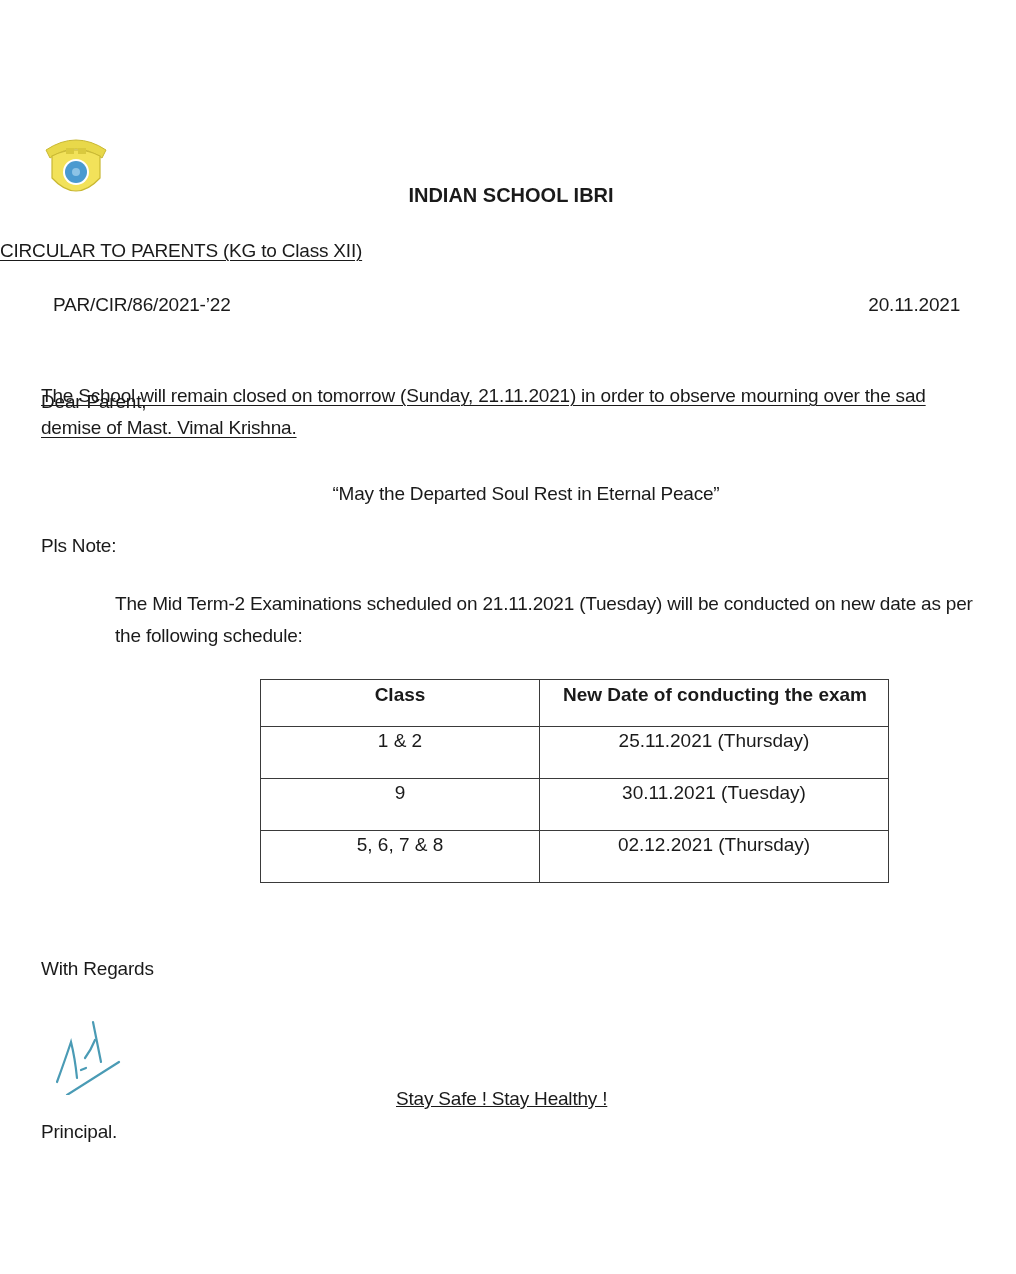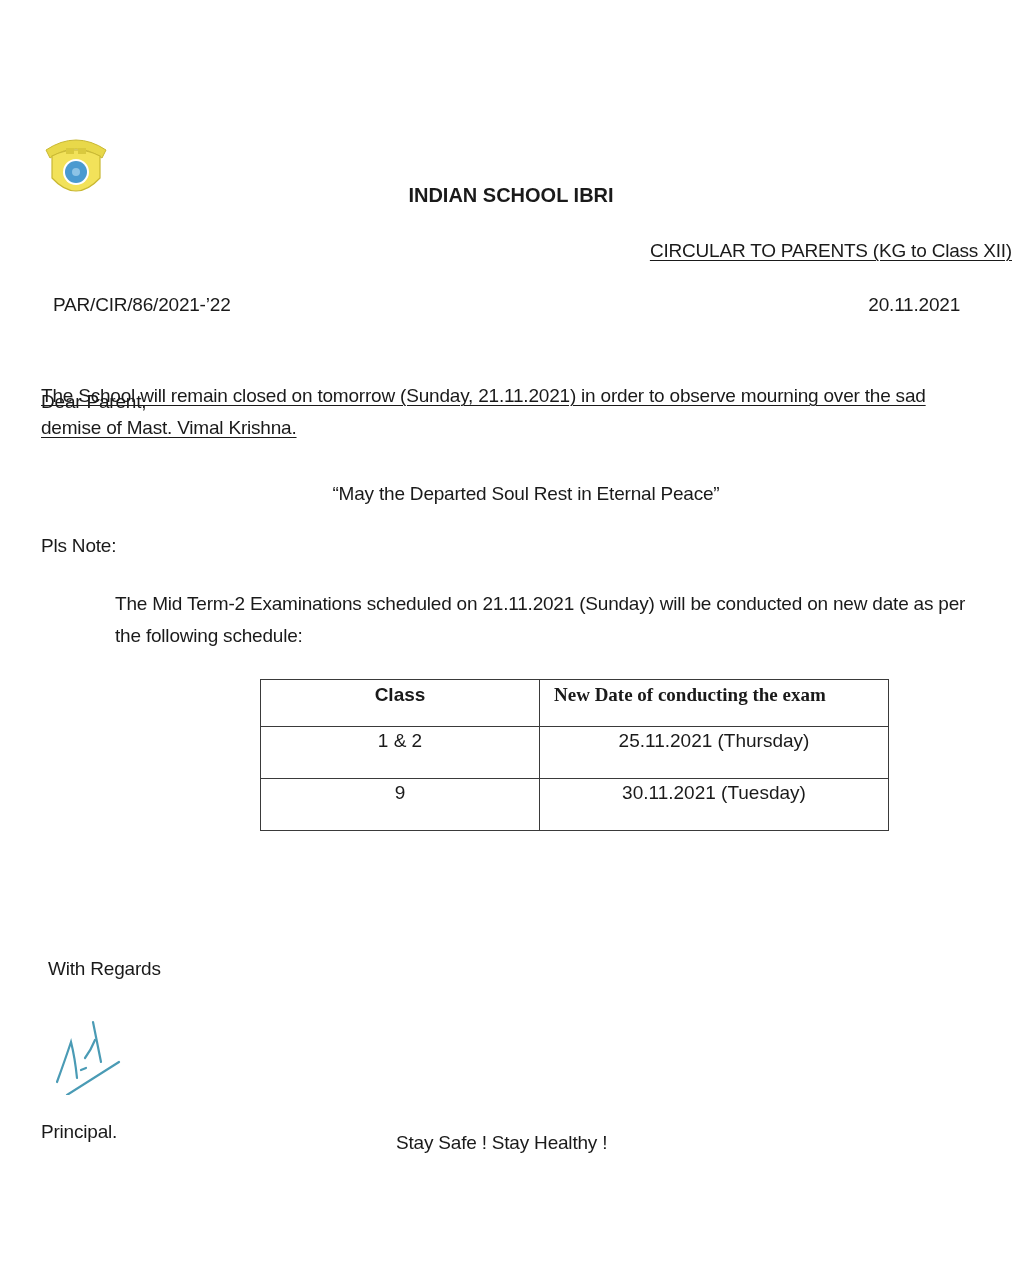--- a/index.html
+++ b/index.html
@@ -6,40 +6,40 @@
   body {
     width: 1016px; height: 1274px; position: relative; overflow: hidden;
     font-family: "Liberation Sans", "DejaVu Sans", sans-serif;
     color: #1a1a1a;
   }
   .abs { position: absolute; white-space: nowrap; }
   .txt { font-size: 19px; letter-spacing: -0.2px; }
   .u { text-decoration: underline; text-underline-offset: 3px; text-decoration-thickness: 1px; }
   #logo { left: 38px; top: 128px; width: 76px; height: 76px; }
   #school-name { left: 0; width: 1022px; text-align: center; top: 184px; font-weight: bold; font-size: 20px; }
-  #circular-title { left: 0; width: 1012px; text-align: right; top: 240px; }
+  #circular-title { left: 0; width: 1012px; text-align: left; top: 240px; }
   #ref-no { left: 41px; top: 294px; margin-left: 12px; }
   #date { right: 56px; top: 294px; }
   #salutation { left: 41px; top: 346px; margin-top: 45px; }
   #notice { left: 41px; top: 380px; width: 935px; white-space: normal; line-height: 32px; }
   #quote { left: 0; width: 1012px; text-align: center; top: 483px; padding-left: 20px; }
   #pls-note { left: 41px; top: 535px; }
   #exam-note { left: 115px; top: 588px; width: 860px; white-space: normal; line-height: 32px; }
   #schedule { position: absolute; left: 260px; top: 679px; border-collapse: collapse; }
   #schedule th, #schedule td {
     border: 1px solid #3a3a3a; font-size: 19px; height: 52px; padding: 0 12px;
     vertical-align: top; padding-top: 3px; box-sizing: border-box;
   }
   #schedule th { font-weight: bold; height: 47px; padding-top: 4px; }
   #schedule .c1 { width: 279px; text-align: center; }
   #schedule .c2 { width: 349px; text-align: center; }
-  #schedule th.c2 { text-align: left; padding-left: 14px; font-family: Liberation Serif, serif; }
-  #regards { left: 48px; top: 958px; }
+  #schedule th.c2 { text-align: center; padding-left: 14px; }
+  #regards { left: 41px; top: 958px; }
   #signature { left: 55px; top: 1020px; width: 90px; height: 75px; }
-  #tagline { left: 396px; top: 1132px; }
+  #tagline { left: 396px; top: 1088px; text-decoration: underline; }
   #principal { left: 41px; top: 1121px; }
 </style>
 </head>
 <body>
 
 <div id="logo" class="abs">
   <svg width="76" height="76" viewBox="0 0 76 76">
     <path d="M8 22 Q38 2 68 22 L64 30 Q38 12 12 30 Z" fill="#e8d84a" stroke="#c9b832" stroke-width="1"></path>
     <path d="M14 28 Q38 16 62 28 L62 50 Q38 76 14 50 Z" fill="#f2e25a" stroke="#c9b832" stroke-width="1.2"></path>
     <circle cx="38" cy="44" r="13" fill="#ffffff"></circle>
@@ -53,37 +53,41 @@
 <div id="school-name" class="abs">INDIAN SCHOOL  IBRI</div>
 <div id="circular-title" class="abs txt u">CIRCULAR TO PARENTS (KG to Class XII)</div>
 
 <div id="ref-no" class="abs txt">PAR/CIR/86/2021-’22</div>
 <div id="date" class="abs txt">20.11.2021</div>
 
 <div id="salutation" class="abs txt">Dear Parent,</div>
 <div id="notice" class="abs txt u">The School will remain closed on tomorrow (Sunday, 21.11.2021) in order to observe mourning over the sad demise of Mast. Vimal Krishna.</div>
 <div id="quote" class="abs txt">“May the Departed Soul Rest in Eternal Peace”</div>
 <div id="pls-note" class="abs txt">Pls Note:</div>
-<div id="exam-note" class="abs txt">The Mid Term-2 Examinations scheduled on 21.11.2021 (Sunday) will be conducted on  new date as per the following schedule:</div>
+<div id="exam-note" class="abs txt">The Mid Term-2 Examinations scheduled on 21.11.2021 (Tuesday) will be conducted on  new date as per the following schedule:</div>
 
 <table id="schedule">
   <thead>
     <tr>
       <th class="c1">Class</th>
       <th class="c2">New Date of conducting the exam</th>
     </tr>
   </thead>
   <tbody>
     <tr>
       <td class="c1">1 &amp; 2</td>
       <td class="c2">25.11.2021 (Thursday)</td>
     </tr>
     <tr>
       <td class="c1">9</td>
       <td class="c2">30.11.2021 (Tuesday)</td>
+    </tr>
+    <tr>
+      <td class="c1">5, 6, 7 &amp; 8</td>
+      <td class="c2">02.12.2021 (Thursday)</td>
     </tr>
   </tbody>
 </table>
 
 <div id="regards" class="abs txt">With Regards</div>
 
 <div id="signature" class="abs">
   <svg width="90" height="75" viewBox="0 0 90 75">
     <g stroke="#4a9bb5" stroke-width="2.2" fill="none" stroke-linecap="round">
       <path d="M2 62 Q10 40 16 22 Q20 38 22 58"></path>

